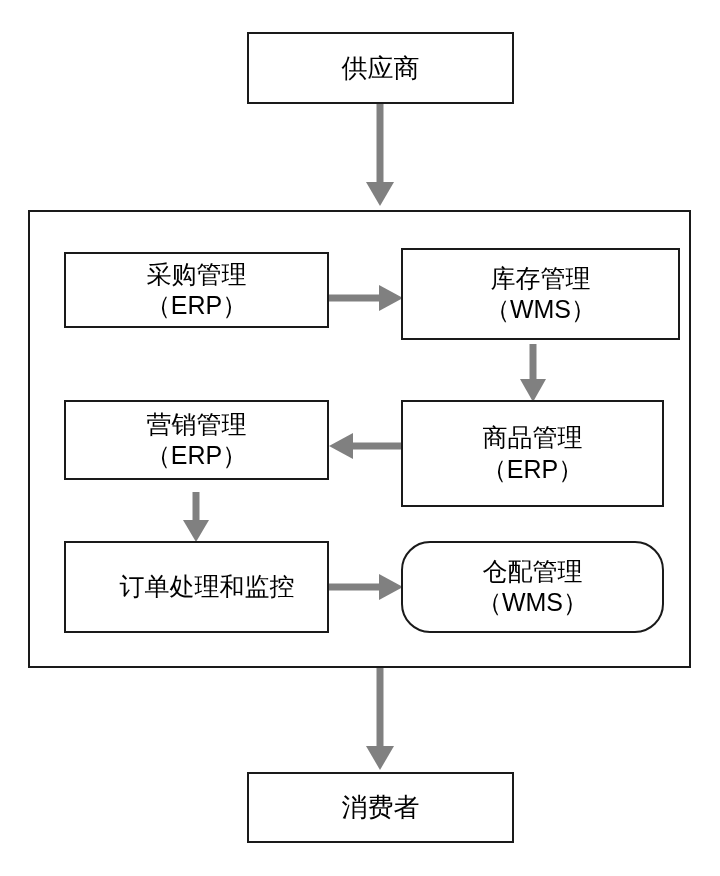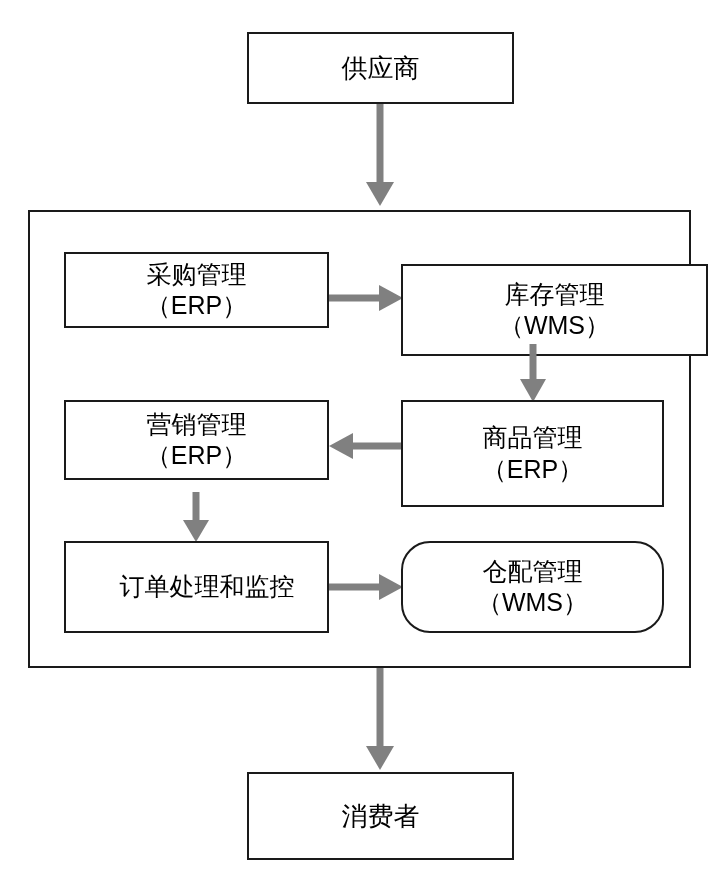--- a/index.html
+++ b/index.html
@@ -78,21 +78,21 @@
     <div class="line2">（ERP）</div>
   </div>
 
   <div class="arrow" style="left:329px; top:280px; width:76px; height:36px;">
     <svg width="76" height="36" viewBox="0 0 76 36">
       <line x1="0" y1="18" x2="56" y2="18" stroke="#808080" stroke-width="7"></line>
       <polygon points="74,18 50,5 50,31" fill="#808080"></polygon>
     </svg>
   </div>
 
-  <div class="node" style="left:401px; top:264px; width:307px; height:92px;">
+  <div class="node" style="left:401px; top:248px; width:279px; height:92px;">
     <div class="line1">库存管理</div>
     <div class="line2">（WMS）</div>
   </div>
 
   <div class="arrow" style="left:515px; top:344px; width:36px; height:62px;">
     <svg width="36" height="62" viewBox="0 0 36 62">
       <line x1="18" y1="0" x2="18" y2="40" stroke="#808080" stroke-width="7"></line>
       <polygon points="18,58 5,35 31,35" fill="#808080"></polygon>
     </svg>
   </div>
@@ -137,17 +137,17 @@
     <div class="line2">（WMS）</div>
   </div>
 
   <div class="arrow" style="left:362px; top:668px; width:36px; height:106px;">
     <svg width="36" height="106" viewBox="0 0 36 106">
       <line x1="18" y1="0" x2="18" y2="82" stroke="#808080" stroke-width="7"></line>
       <polygon points="18,102 4,78 32,78" fill="#808080"></polygon>
     </svg>
   </div>
 
-  <div class="node single" style="left:247px; top:772px; width:267px; height:88px;">
+  <div class="node single" style="left:247px; top:772px; width:267px; height:71px;">
     <div class="line1">消费者</div>
   </div>
 
 </div>
 
 </body></html>

